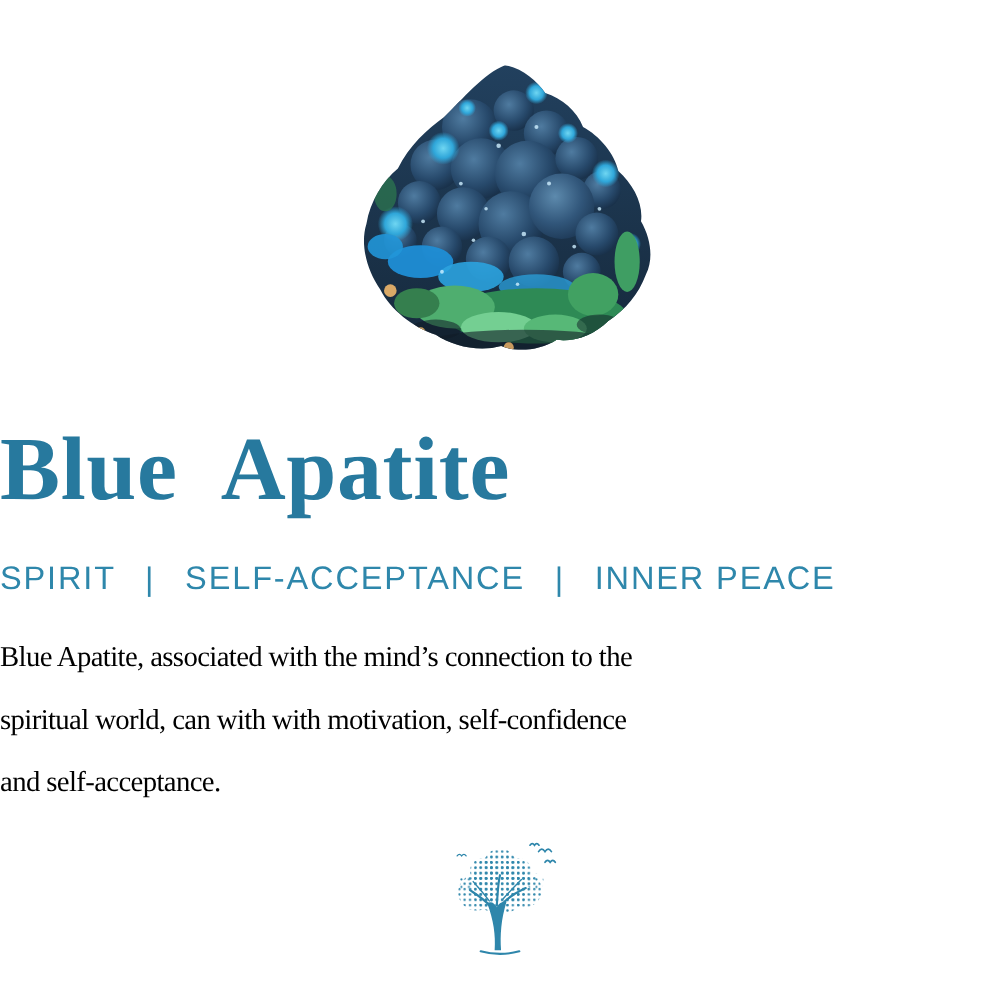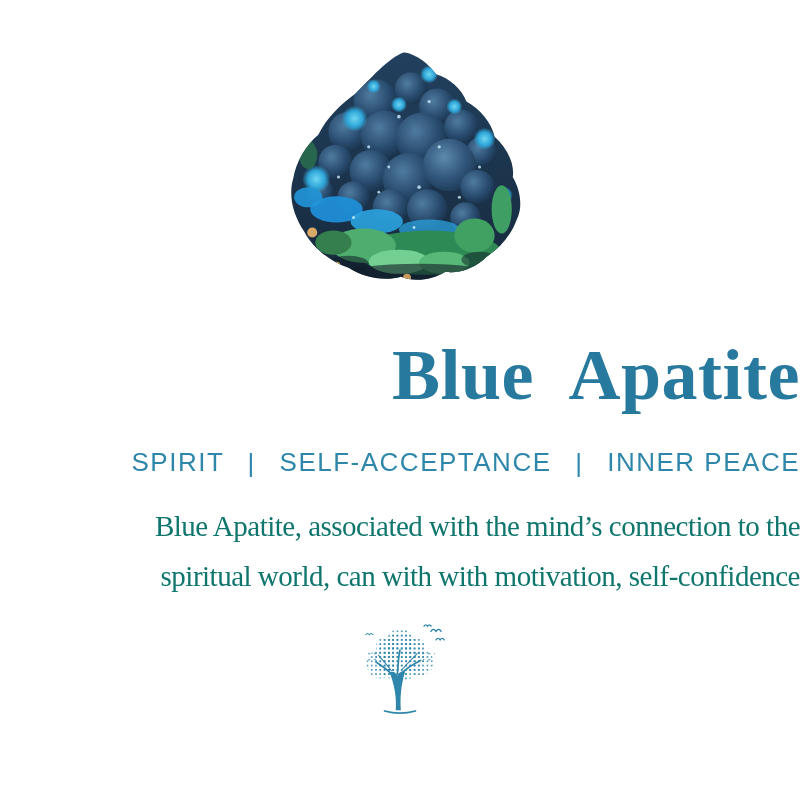--- a/index.html
+++ b/index.html
@@ -4,21 +4,21 @@
 <style>
   html, body { margin: 0; padding: 0; background: #ffffff; }
   .card {
     position: relative;
     width: 800px;
     height: 800px;
     margin: 0 auto;
     background: #ffffff;
     overflow: hidden;
     font-family: "Liberation Serif", serif;
-    text-align: right;
+    text-align: left;
   }
   .stone-svg {
     display: block;
     margin: 46px auto 0;
     transform: translateX(9px);
   }
   .title {
     margin-top: 56px;
     font-family: "Liberation Serif", serif;
     font-weight: 700;
@@ -29,34 +29,33 @@
     letter-spacing: 0.5px;
   }
   .tagline {
     margin-top: 36px;
     font-family: "Liberation Sans", sans-serif;
     font-weight: 300;
     font-size: 26px;
     line-height: 30px;
     letter-spacing: 1.5px;
     color: #2e87ab;
-    padding-left: 20px;
   }
   .tagline .sep {
     display: inline-block;
     margin: 0 15px;
     transform: translateY(1px);
   }
   .description {
     margin-top: 24px;
     font-family: "Liberation Serif", serif;
-    font-size: 29px;
+    font-size: 23px;
     line-height: 50px;
     letter-spacing: -0.5px;
-    color: #0f766e;
+    color: #000000;
   }
   .brand {
     margin-top: 20px;
   }
   .brand-logo {
     display: block;
     margin: 0 auto;
   }
   .brand-name {
     margin-top: 3px;
@@ -186,20 +185,21 @@
     <span>SPIRIT</span>
     <span class="sep">|</span>
     <span>SELF-ACCEPTANCE</span>
     <span class="sep">|</span>
     <span>INNER PEACE</span>
   </div>
 
   <div class="description">
     <div>Blue Apatite, associated with the mind’s connection to the</div>
     <div>spiritual world, can with with motivation, self-confidence</div>
+    <div>and self-acceptance.</div>
   </div>
 
   <div class="brand">
     <svg class="brand-logo" width="104" height="96" viewBox="0 0 120 112" aria-hidden="true">
       <defs>
         <pattern id="stipple" width="5" height="5" patternUnits="userSpaceOnUse">
           <circle cx="2" cy="2" r="1.1" fill="#2e86ab"></circle>
         </pattern>
         <pattern id="stipple2" width="7" height="7" patternUnits="userSpaceOnUse">
           <circle cx="3" cy="3" r="1" fill="#2e86ab"></circle>

